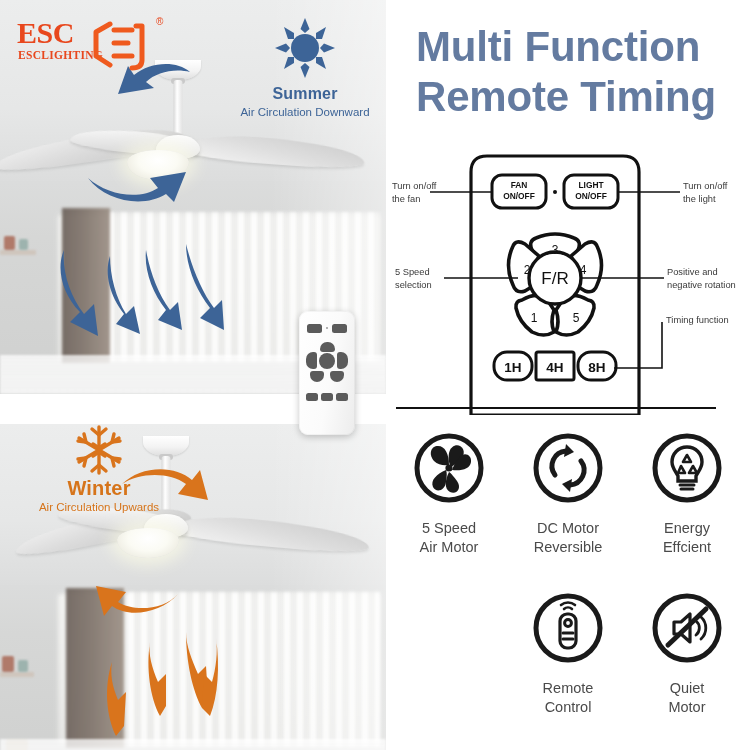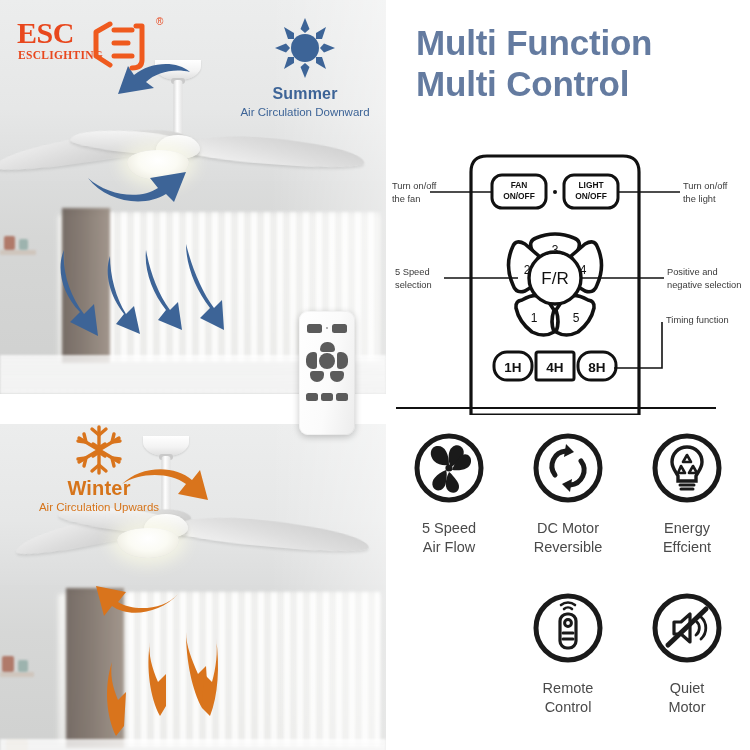--- a/index.html
+++ b/index.html
@@ -94,21 +94,21 @@
       border-radius:9px;
       background:linear-gradient(100deg,#ffffff 0%,#fbfbfb 55%,#ececec 100%);
       box-shadow:0 2px 7px rgba(0,0,0,.22), inset 0 0 0 1px rgba(0,0,0,.04);
       overflow:hidden;}
   .rp-btn{position:absolute;background:#5b5b5b;border-radius:2.5px;}
   .rp-round{position:absolute;background:#5b5b5b;border-radius:50%;}
 
   
   .right{position:absolute;left:386px;top:0;width:364px;height:750px;background:#fff;}
   .title{position:absolute;left:30px;top:22px;width:330px;
-      font-size:35px;line-height:1.18;font-weight:bold;color:#647ba0;letter-spacing:-.2px;}
+      font-size:42px;line-height:1.18;font-weight:bold;color:#647ba0;letter-spacing:-.2px;}
 
   .remote-wrap{position:absolute;left:0;top:140px;width:364px;height:275px;}
   .callout{position:absolute;font-size:9.3px;line-height:1.38;color:#3a3a3a;}
   .callout.r{text-align:left;}
 
   .divider{position:absolute;left:10px;top:267px;width:320px;height:2.4px;background:#111;}
 
   
   .features{position:absolute;left:0;top:432px;width:364px;height:318px;}
   .feat{position:absolute;width:118px;text-align:center;}
@@ -261,21 +261,21 @@
       <div class="rp-btn" style="left:7px;top:82px;width:12px;height:8px;"></div>
       <div class="rp-btn" style="left:22px;top:82px;width:12px;height:8px;"></div>
       <div class="rp-btn" style="left:37px;top:82px;width:12px;height:8px;"></div>
     </div>
   </div>
 
   <div class="right">
 
     <div class="title">
       <div>Multi Function</div>
-      <div>Multi Control</div>
+      <div>Remote Timing</div>
     </div>
 
     <div class="remote-wrap">
 
       <svg width="364" height="275" viewBox="0 0 364 275">
 
         <path d="M85 32 Q85 16 101 16 L237 16 Q253 16 253 32 L253 275 L85 275 Z" fill="#fff" stroke="#111" stroke-width="3.2" stroke-linejoin="round"></path>
 
         <rect x="106" y="35" width="54" height="33" rx="10" fill="#fff" stroke="#111" stroke-width="3"></rect>
 
@@ -323,21 +323,21 @@
       <div class="callout r" style="left:297px;top:40px;width:64px;">
         <div>Turn on/off</div>
         <div>the light</div>
       </div>
       <div class="callout" style="left:9px;top:126px;width:56px;">
         <div>5 Speed</div>
         <div>selection</div>
       </div>
       <div class="callout r" style="left:281px;top:126px;width:80px;">
         <div>Positive and</div>
-        <div>negative selection</div>
+        <div>negative rotation</div>
       </div>
       <div class="callout r" style="left:280px;top:174px;width:80px;">
         <div>Timing function</div>
       </div>
 
       <div class="divider"></div>
     </div>
 
     <div class="features">
 
@@ -348,21 +348,21 @@
             <path d="M36 33 C36 22 32 14 25 14 C18 14 15 22 21 29 C25 33 31 34 36 33 Z"></path>
             <path d="M38 35 C47 30 53 23 50 17 C47 11 38 12 36 21 C35 27 36 32 38 35 Z"></path>
             <path d="M39 38 C49 39 57 37 58 30 C59 23 51 19 46 26 C42 31 40 35 39 38 Z"></path>
             <path d="M36 40 C32 48 31 57 37 60 C44 63 49 56 44 49 C41 45 38 41 36 40 Z"></path>
             <path d="M33 38 C24 42 17 48 20 55 C23 61 32 59 33 50 C34 44 34 40 33 38 Z"></path>
             <circle cx="36" cy="36" r="3.6"></circle>
           </g>
         </svg>
         <div class="lb">
           <div>5 Speed</div>
-          <div>Air Flow</div>
+          <div>Air Motor</div>
         </div>
       </div>
 
       <div class="feat" style="left:123px;top:0;">
         <svg class="ic" viewBox="0 0 72 72">
           <circle cx="36" cy="36" r="32" fill="none" stroke="#1a1a1a" stroke-width="5"></circle>
           <g fill="none" stroke="#1a1a1a" stroke-width="5" stroke-linecap="round">
             <path d="M23 43 A15 15 0 0 1 34 19"></path>
             <path d="M49 29 A15 15 0 0 1 38 53"></path>
           </g>

